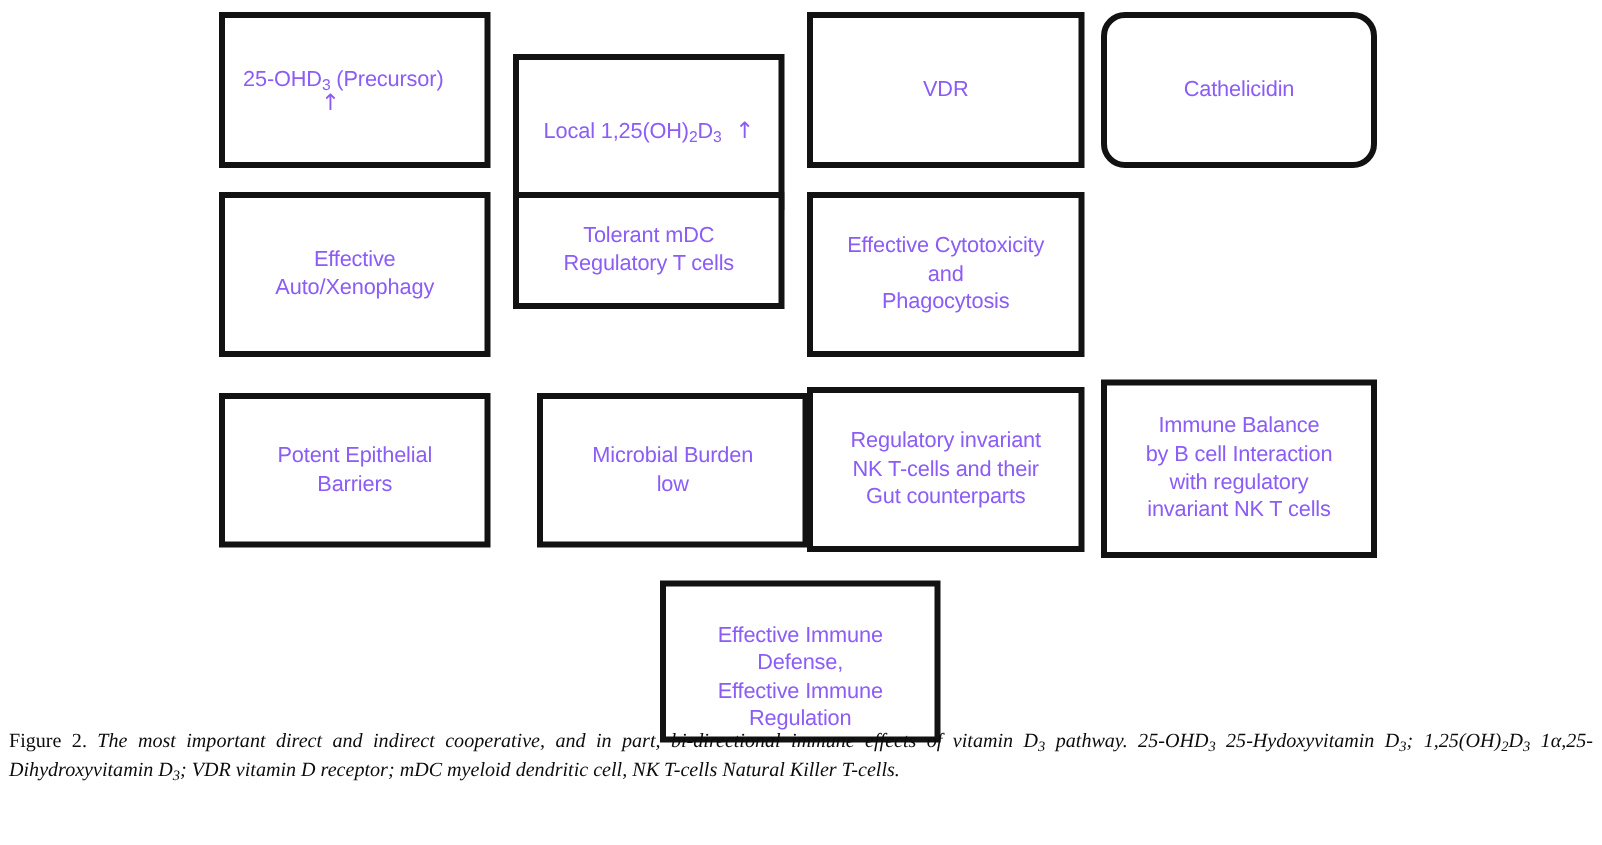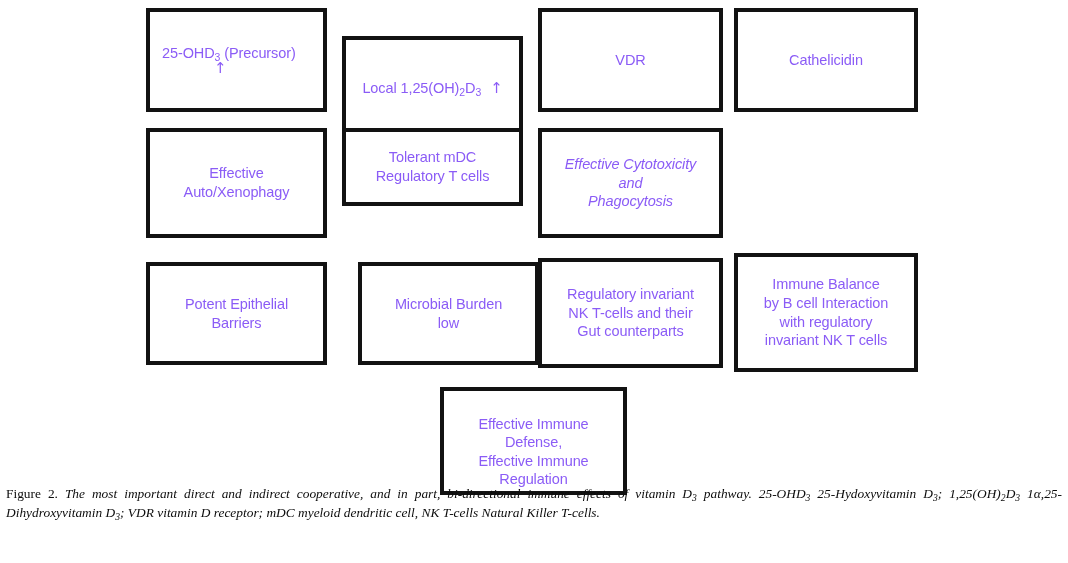--- a/index.html
+++ b/index.html
@@ -115,35 +115,35 @@
   </div>
 
   <div class="node-box box-local" style="left:342px; top:8px; width:181px; height:104px;margin-top:28px;">
     <span class="node-text"><span>Local 1,25(OH)</span><sub>2</sub><span>D</span><sub>3</sub><span class="arrow-inline arrow-glyph">↑</span></span>
   </div>
 
   <div class="node-box" style="left:538px; top:8px; width:185px; height:104px;">
     <span class="node-text">VDR</span>
   </div>
 
-  <div class="node-box" style="left:734px; top:8px; width:184px; height:104px;">
+  <div class="node-box" style="left:734px; top:8px; width:184px; height:104px;border-radius:16px;">
     <span class="node-text">Cathelicidin</span>
   </div>
 
   <div class="node-box" style="left:146px; top:128px; width:181px; height:110px;">
     <span class="node-text">Effective
 Auto/Xenophagy</span>
   </div>
 
   <div class="node-box" style="left:342px; top:128px; width:181px; height:78px;">
     <span class="node-text">Tolerant mDC
 Regulatory T cells</span>
   </div>
 
-  <div class="node-box" style="left:538px; top:128px; width:185px; height:110px;font-style:italic;">
+  <div class="node-box" style="left:538px; top:128px; width:185px; height:110px;">
     <span class="node-text">Effective Cytotoxicity
 and
 Phagocytosis</span>
   </div>
 
 
   <div class="node-box" style="left:146px; top:262px; width:181px; height:103px;">
     <span class="node-text">Potent Epithelial
 Barriers</span>
   </div>

